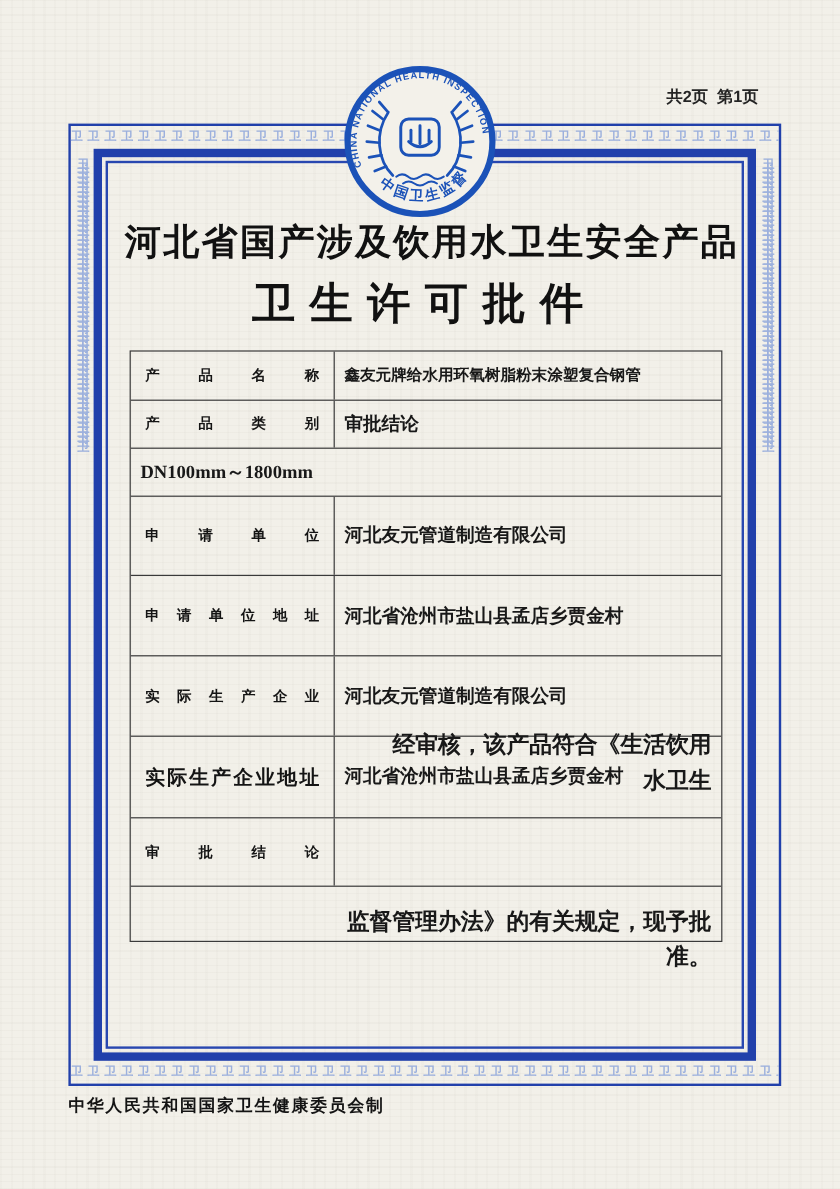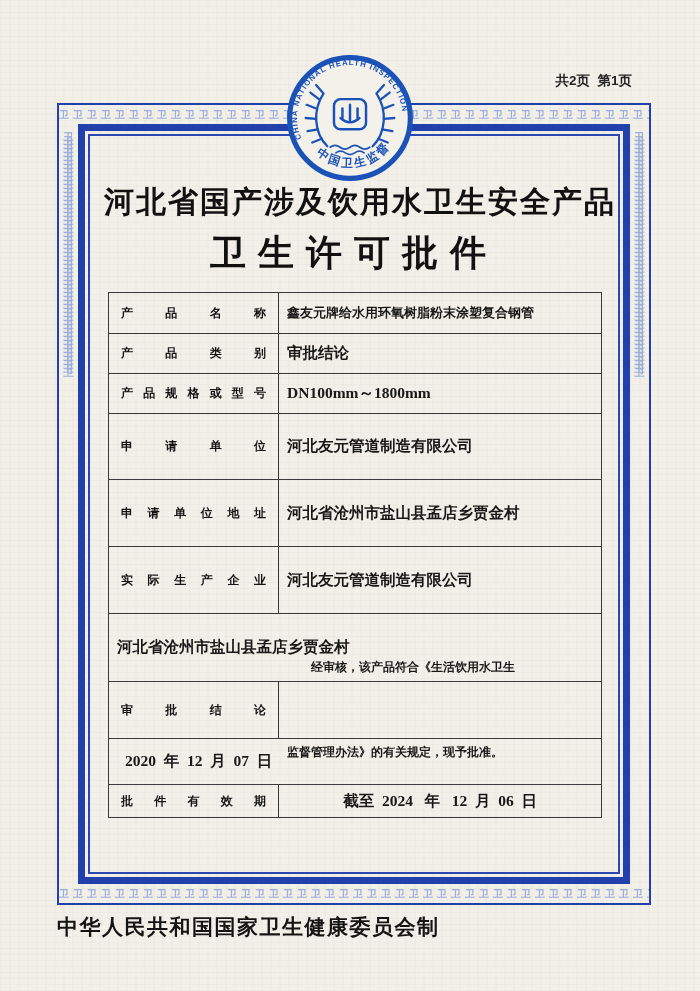--- a/index.html
+++ b/index.html
@@ -64,27 +64,27 @@
     font-weight:bold; font-size:12px; color:#141414;
   }
   .cell-label > div { flex:1; text-align:justify; text-align-last:justify; }
   .cell-value {
     flex:1; display:flex; align-items:center; padding:0 8px;
     font-weight:bold; font-size:15.5px; color:#181818; white-space:pre-wrap;
   }
   .trow:nth-child(9)  .cell-value { padding-left:16px; }
   .trow:nth-child(10) .cell-value { justify-content:center; }
   .trow:nth-child(11) .cell-value { padding-left:14px; }
-  .conclusion { display:block; width:100%; line-height:1.55; font-size:12px; }
+  .conclusion { display:block; width:100%; line-height:1.55; font-size:19px;text-align:right; }
   .conclusion .vline1 { display:block; text-indent:2em; }
   .conclusion .vline2 { display:block;margin-top:29px; }
   
   .footer {
     position:absolute; left:57px; top:913px;
-    font-size:21px; font-weight:bold; letter-spacing:1.5px; color:#141414;
+    font-size:14px; font-weight:bold; letter-spacing:1.5px; color:#141414;
   }
 </style>
 </head>
 <body>
 
 <div class="page">
 
   <div class="pagination">共2页  第1页</div>
 
   <div class="frame">
@@ -157,23 +157,20 @@
     </div>
 
     <div class="trow">
       <div class="cell-label">
           <div>产品类别</div>
         </div>
       <div class="cell-value">审批结论</div>
     </div>
 
     <div class="trow">
-      <div class="cell-label">
-          <div>产品规格或型号</div>
-        </div>
       <div class="cell-value">DN100mm～1800mm</div>
     </div>
 
     <div class="trow">
       <div class="cell-label">
           <div>申请单位</div>
         </div>
       <div class="cell-value">河北友元管道制造有限公司</div>
     </div>
 
@@ -185,44 +182,40 @@
     </div>
 
     <div class="trow">
       <div class="cell-label">
           <div>实际生产企业</div>
         </div>
       <div class="cell-value">河北友元管道制造有限公司</div>
     </div>
 
     <div class="trow">
+      <div class="cell-label" style="font-size:16.5px;">
+          <div>实际生产企业地址</div>
+        </div>
       <div class="cell-value">河北省沧州市盐山县孟店乡贾金村</div>
     </div>
 
     <div class="trow">
       <div class="cell-label">
           <div>审批结论</div>
         </div>
       <div class="cell-value">
         <span class="conclusion">
           <span class="vline1">经审核，该产品符合《生活饮用水卫生</span>
           <span class="vline2">监督管理办法》的有关规定，现予批准。</span>
         </span>
       </div>
     </div>
 
 
     <div class="trow">
-      <div class="cell-value">2020  年  12  月  07  日</div>
-    </div>
-
-    <div class="trow">
-      <div class="cell-label">
-          <div>批件有效期</div>
-        </div>
-      <div class="cell-value">截至  2024   年   12  月  06  日</div>
-    </div>
+    </div>
+
 
   </div>
 
   <div class="footer">中华人民共和国国家卫生健康委员会制</div>
 
 </div>
 
 </body></html>

